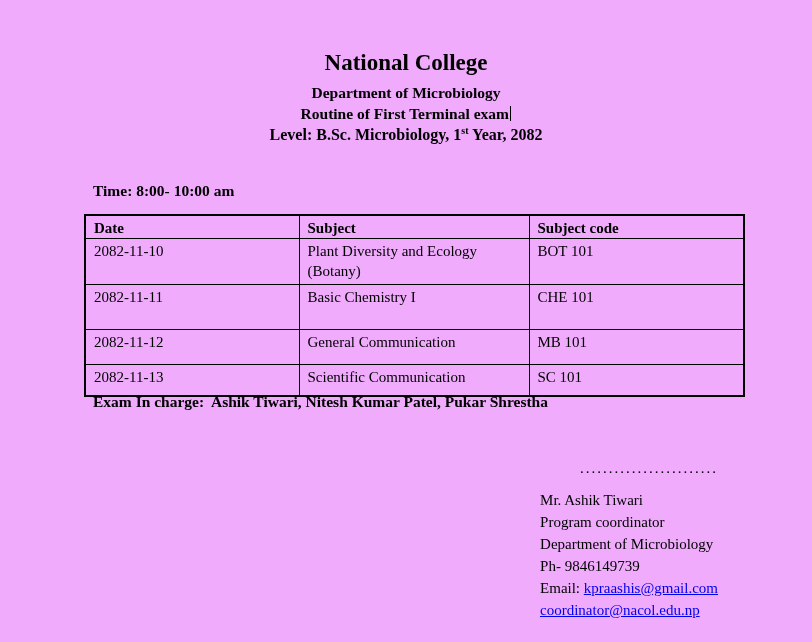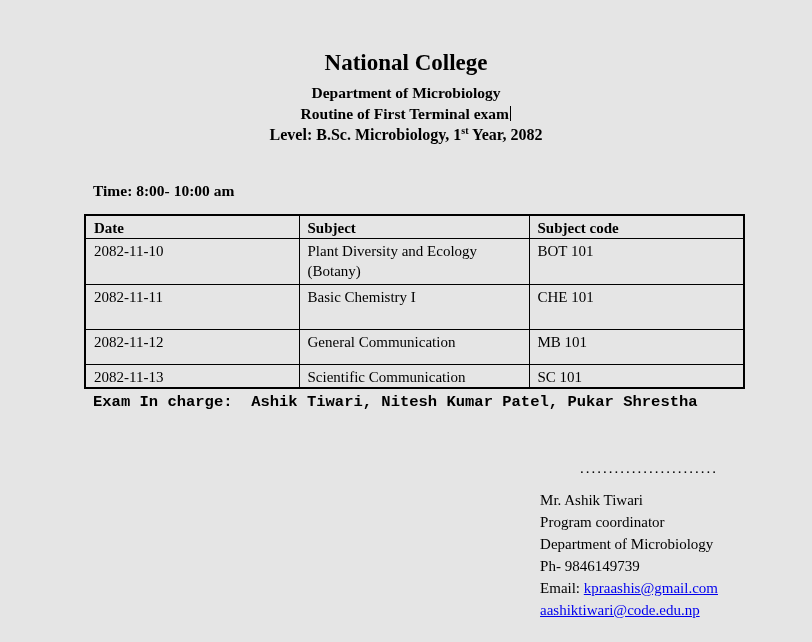--- a/index.html
+++ b/index.html
@@ -7,21 +7,21 @@
   body {
     background: #ffffff;
     font-family: "Liberation Serif", serif;
     color: #000000;
     position: relative;
     overflow: hidden;
   }
   .page {
     position: absolute;
     inset: 0;
-    background: #e5e5e5;
+    background: #f0abfc;
   }
 
   
   .header {
     position: absolute;
     top: 50px;
     left: 0;
     width: 100%;
     text-align: center;
   }
@@ -93,28 +93,28 @@
     font-size: 15px;
     line-height: 20px;
     overflow: hidden;
   }
   table.routine { border: 2px solid #000; }
   table.routine th { font-weight: bold; }
   tr.hdr   { height: 23px; }
   tr.row1  { height: 46px; padding-left: 44px; }
   tr.row2  { height: 45px; margin-top: 27px; }
   tr.row3  { height: 35px; }
-  tr.row4  { height: 23px; }
+  tr.row4  { height: 31px; }
 
   
   .incharge {
     position: absolute;
     top: 393px;
     left: 93px;
-    font-family: Liberation Mono, monospace;
+    font-family: Liberation Serif, serif;
     font-weight: bold;
     font-size: 15.5px;
     white-space: pre-wrap;
   }
 
   
   .dotted-line {
     position: absolute;
     top: 460px;
     right: 94px;
@@ -186,16 +186,16 @@
   <div class="incharge">Exam In charge:  Ashik Tiwari, Nitesh Kumar Patel, Pukar Shrestha</div>
 
   <div class="dotted-line">........................</div>
 
   <div class="sig-block">
     <div>Mr. Ashik Tiwari</div>
     <div>Program coordinator</div>
     <div>Department of Microbiology</div>
     <div>Ph- 9846149739</div>
     <div><span style="white-space:pre-wrap;">Email: </span><a href="#" class="email-link" style="color: rgb(0, 0, 238);">kpraashis@gmail.com</a></div>
-    <div><a href="#" class="email-link" style="color: rgb(0, 0, 238);">aashiktiwari@code.edu.np</a></div>
+    <div><a href="#" class="email-link" style="color: rgb(0, 0, 238);">coordinator@nacol.edu.np</a></div>
   </div>
 
 </div>
 
 </body></html>

